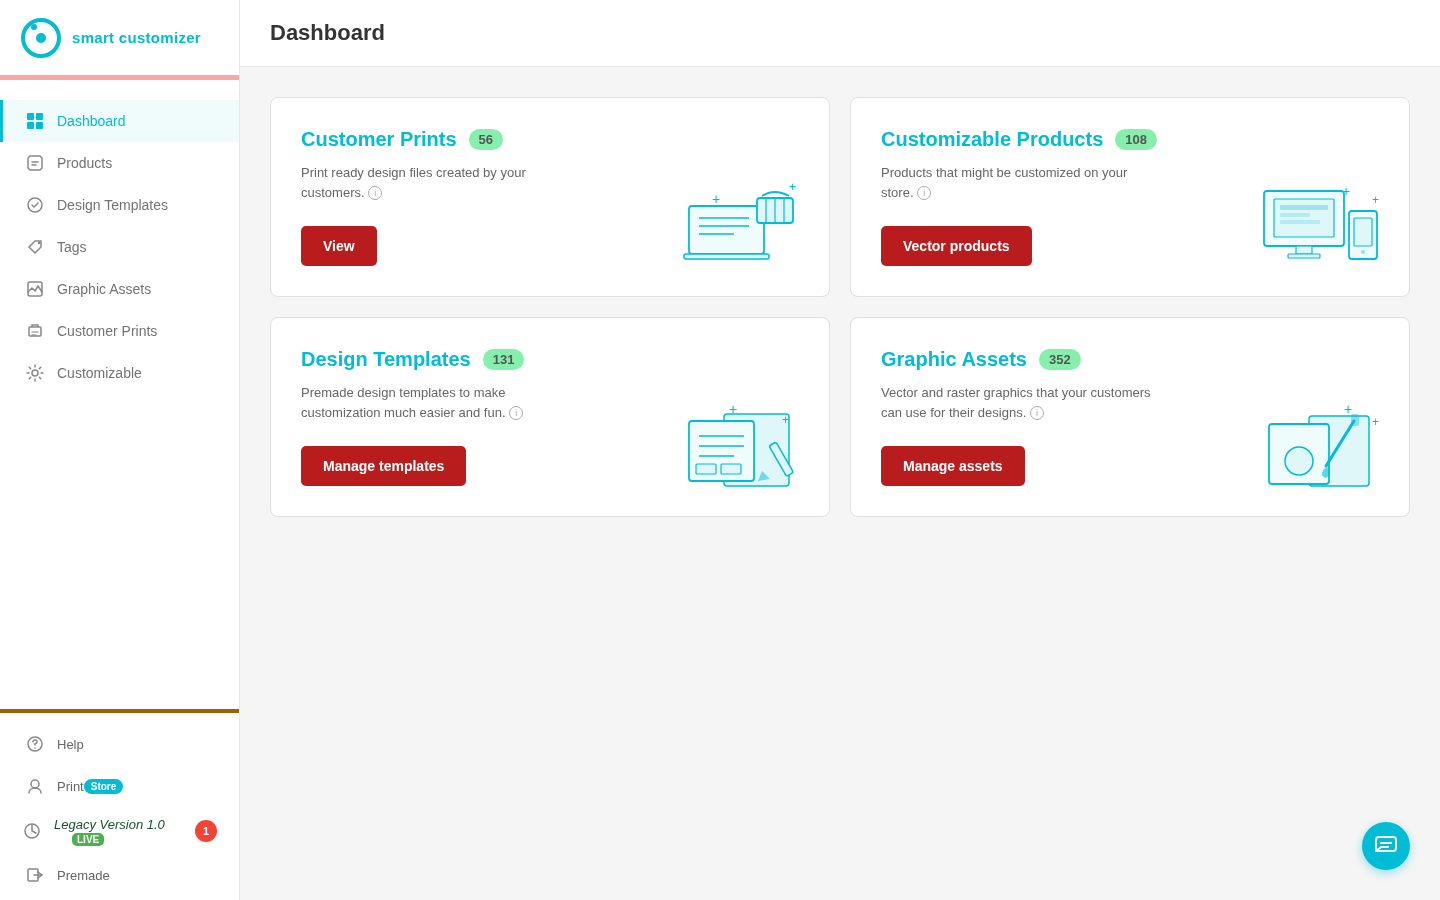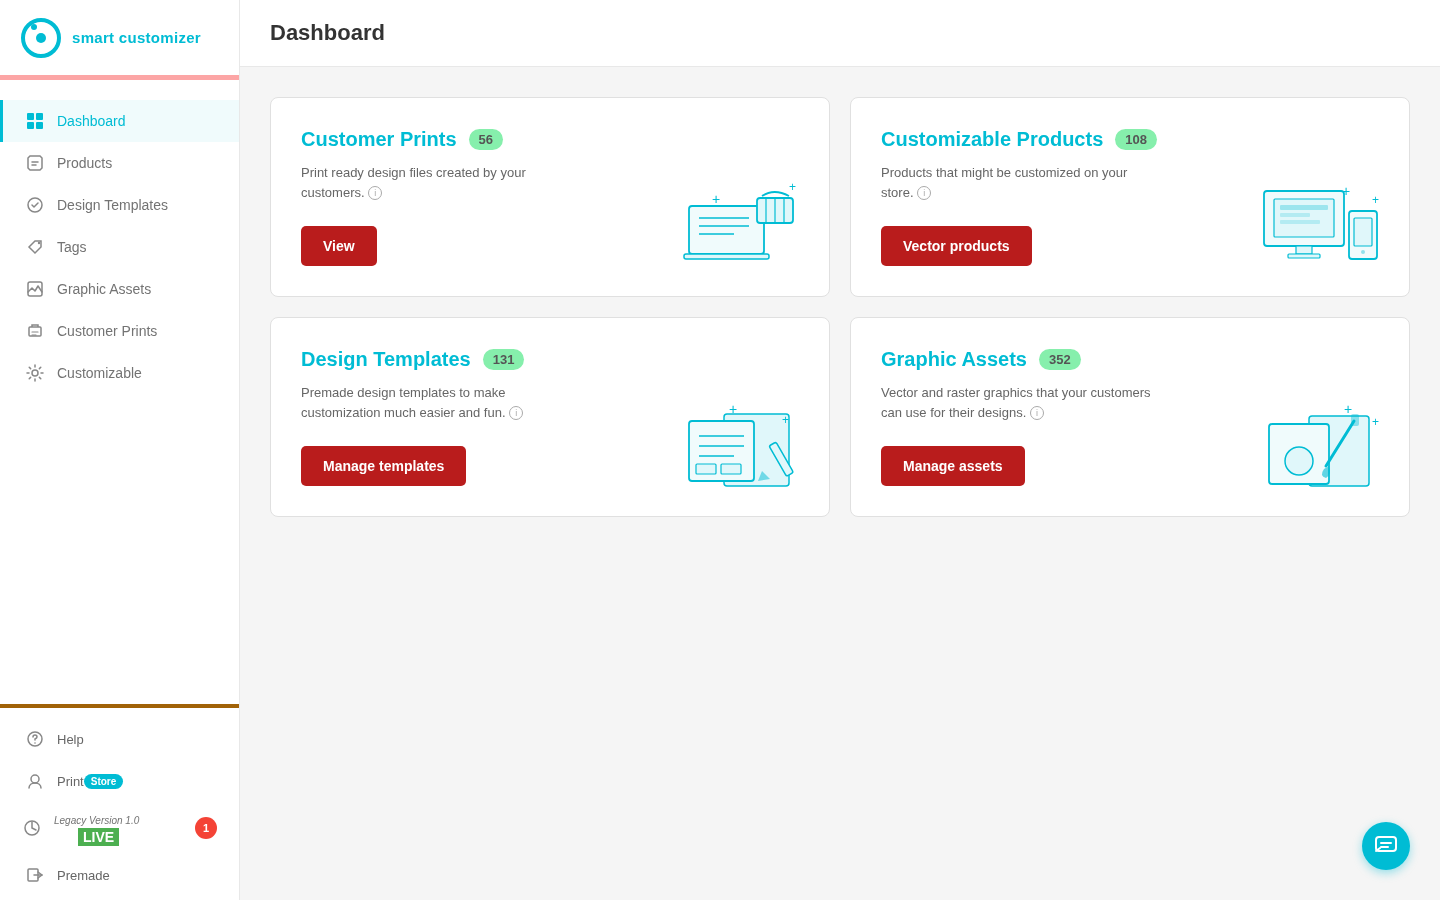--- a/index.html
+++ b/index.html
@@ -89,32 +89,32 @@
       width: 20px;
       height: 20px;
       margin-right: 12px;
       color: #888;
       font-size: 16px;
       display: flex;
       align-items: center;
       justify-content: center;
     }
     .legacy-text {
-      font-size: 10px;
+      font-size: 13px;
       font-style: italic;
-      color: #737373;
+      color: #14532d;
     }
     .legacy-live-badge {
       background: #4caf50;
       color: #fff;
-      font-size: 14px;
+      font-size: 10px;
       font-weight: 700;
       padding: 1px 5px;
-      border-radius: 0;
-      margin-left: 24px;
+      border-radius: 5px;
+      margin-left: 18px;
       display: block;
       width: fit-content;
     }
     .notification-badge {
       background: #f44336;
       color: #fff;
       font-size: 11px;
       font-weight: 700;
       width: 22px;
       height: 22px;

